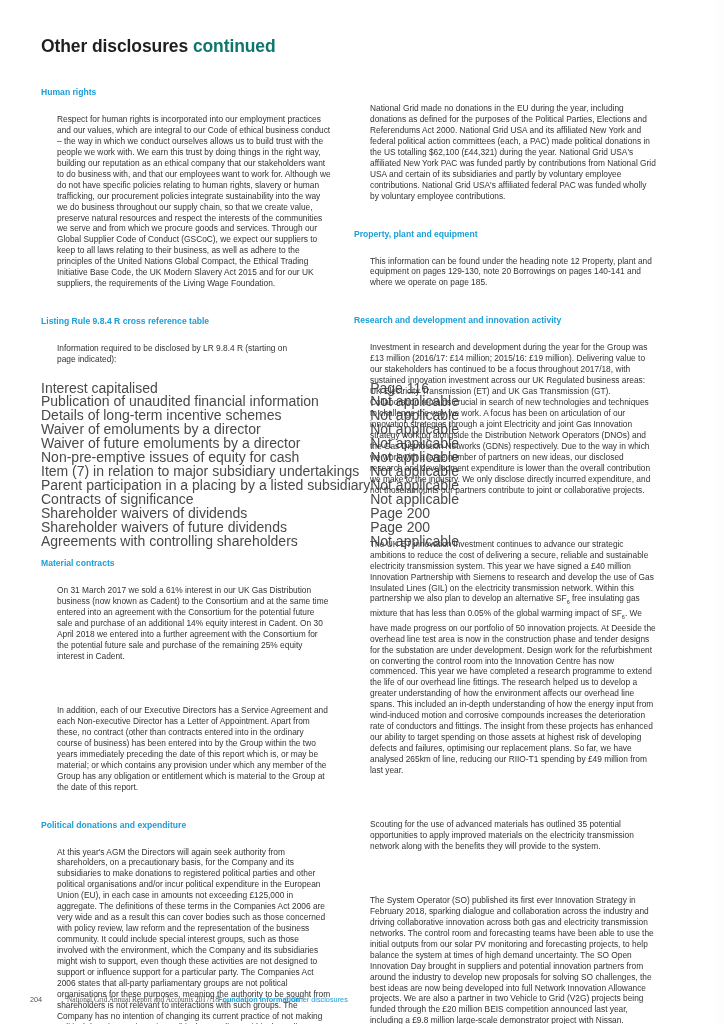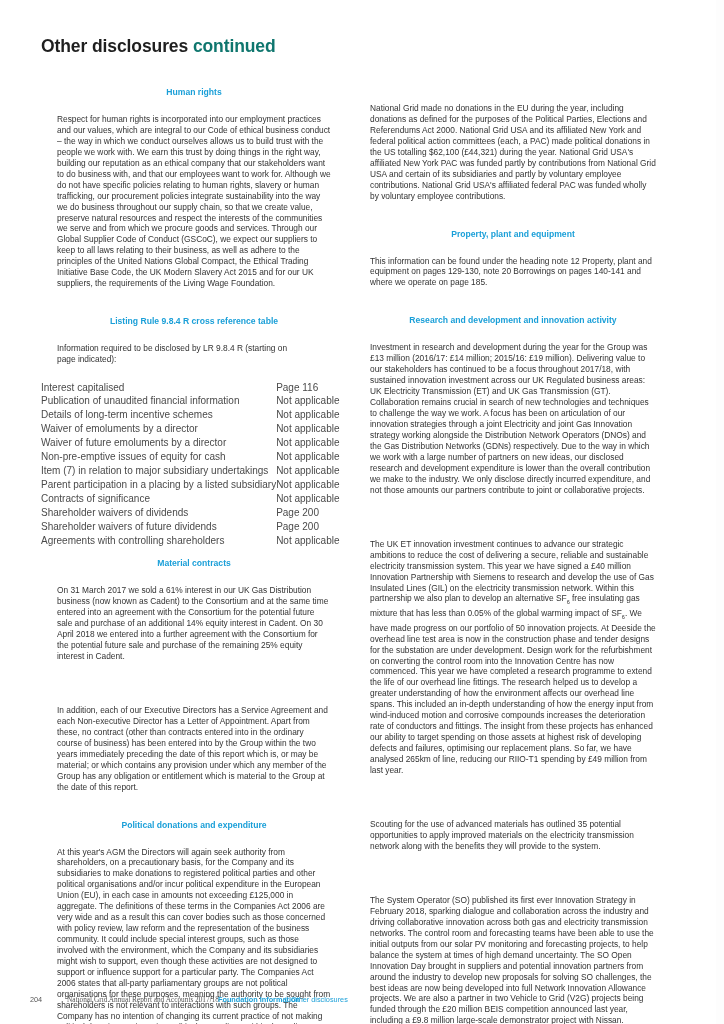--- a/index.html
+++ b/index.html
@@ -37,31 +37,30 @@
     }
     .col-left { left: 41px; }
     .col-right { left: 354px; width: 318px; }
 
     .h {
       color: #1a9fd8;
       font-weight: bold;
       font-size: 8.6px;
       line-height: 10.95px;
       margin: 0;
-      text-align: center;
     }
     p { margin: 16px; }
     .gap { height: 11px; }
     .gap-sm { height: 10px; }
 
     table.xref {
       border-collapse: collapse;
       width: 270px;
       margin-top: 12px;
-      font-size: 10px;
+      font-size: 14px;
       color: #4a4a4a;
     }
     table.xref td {
       padding: 0;
       height: 13.95px;
       vertical-align: middle;
       white-space: nowrap;
     }
     table.xref td.item { width: 208px; }
 

